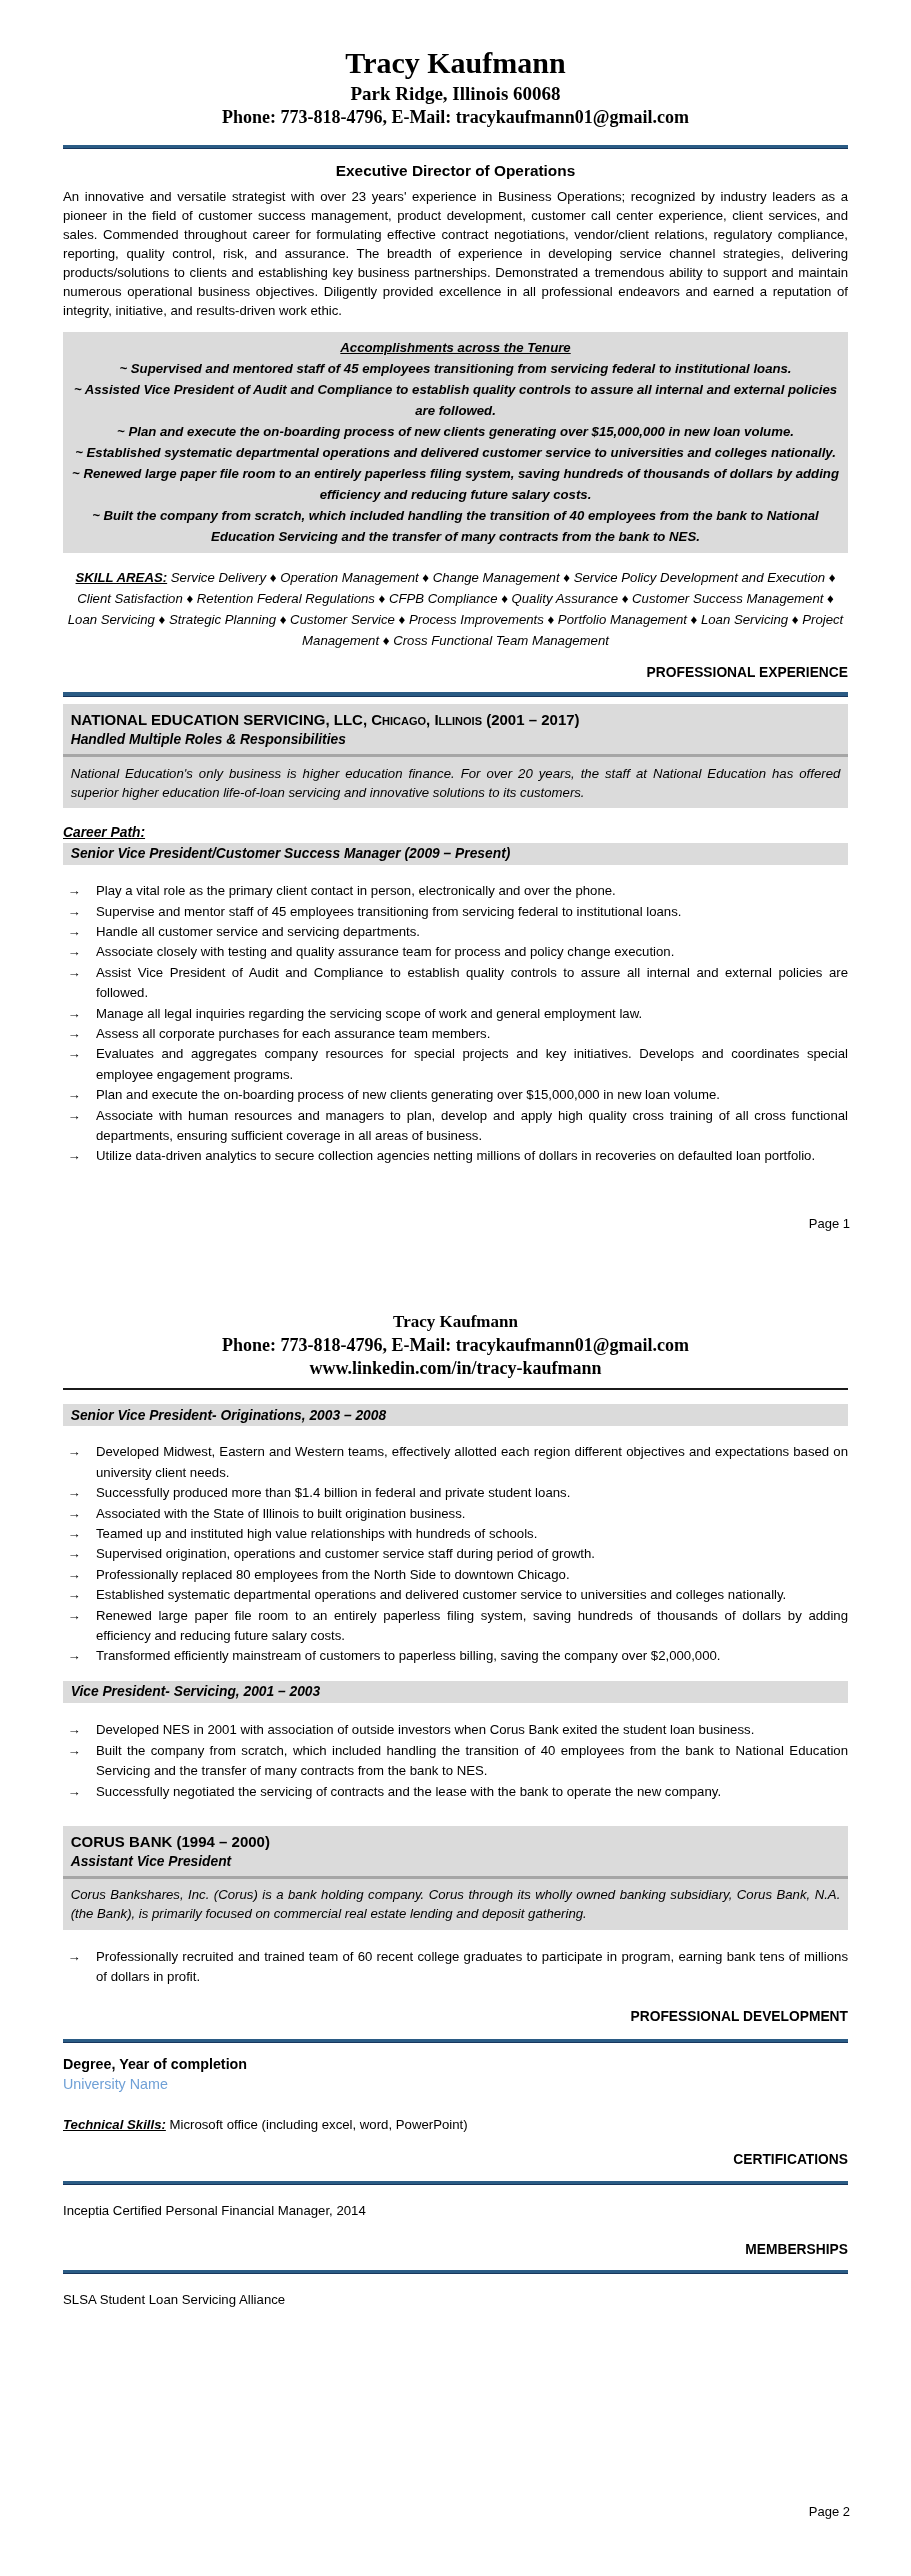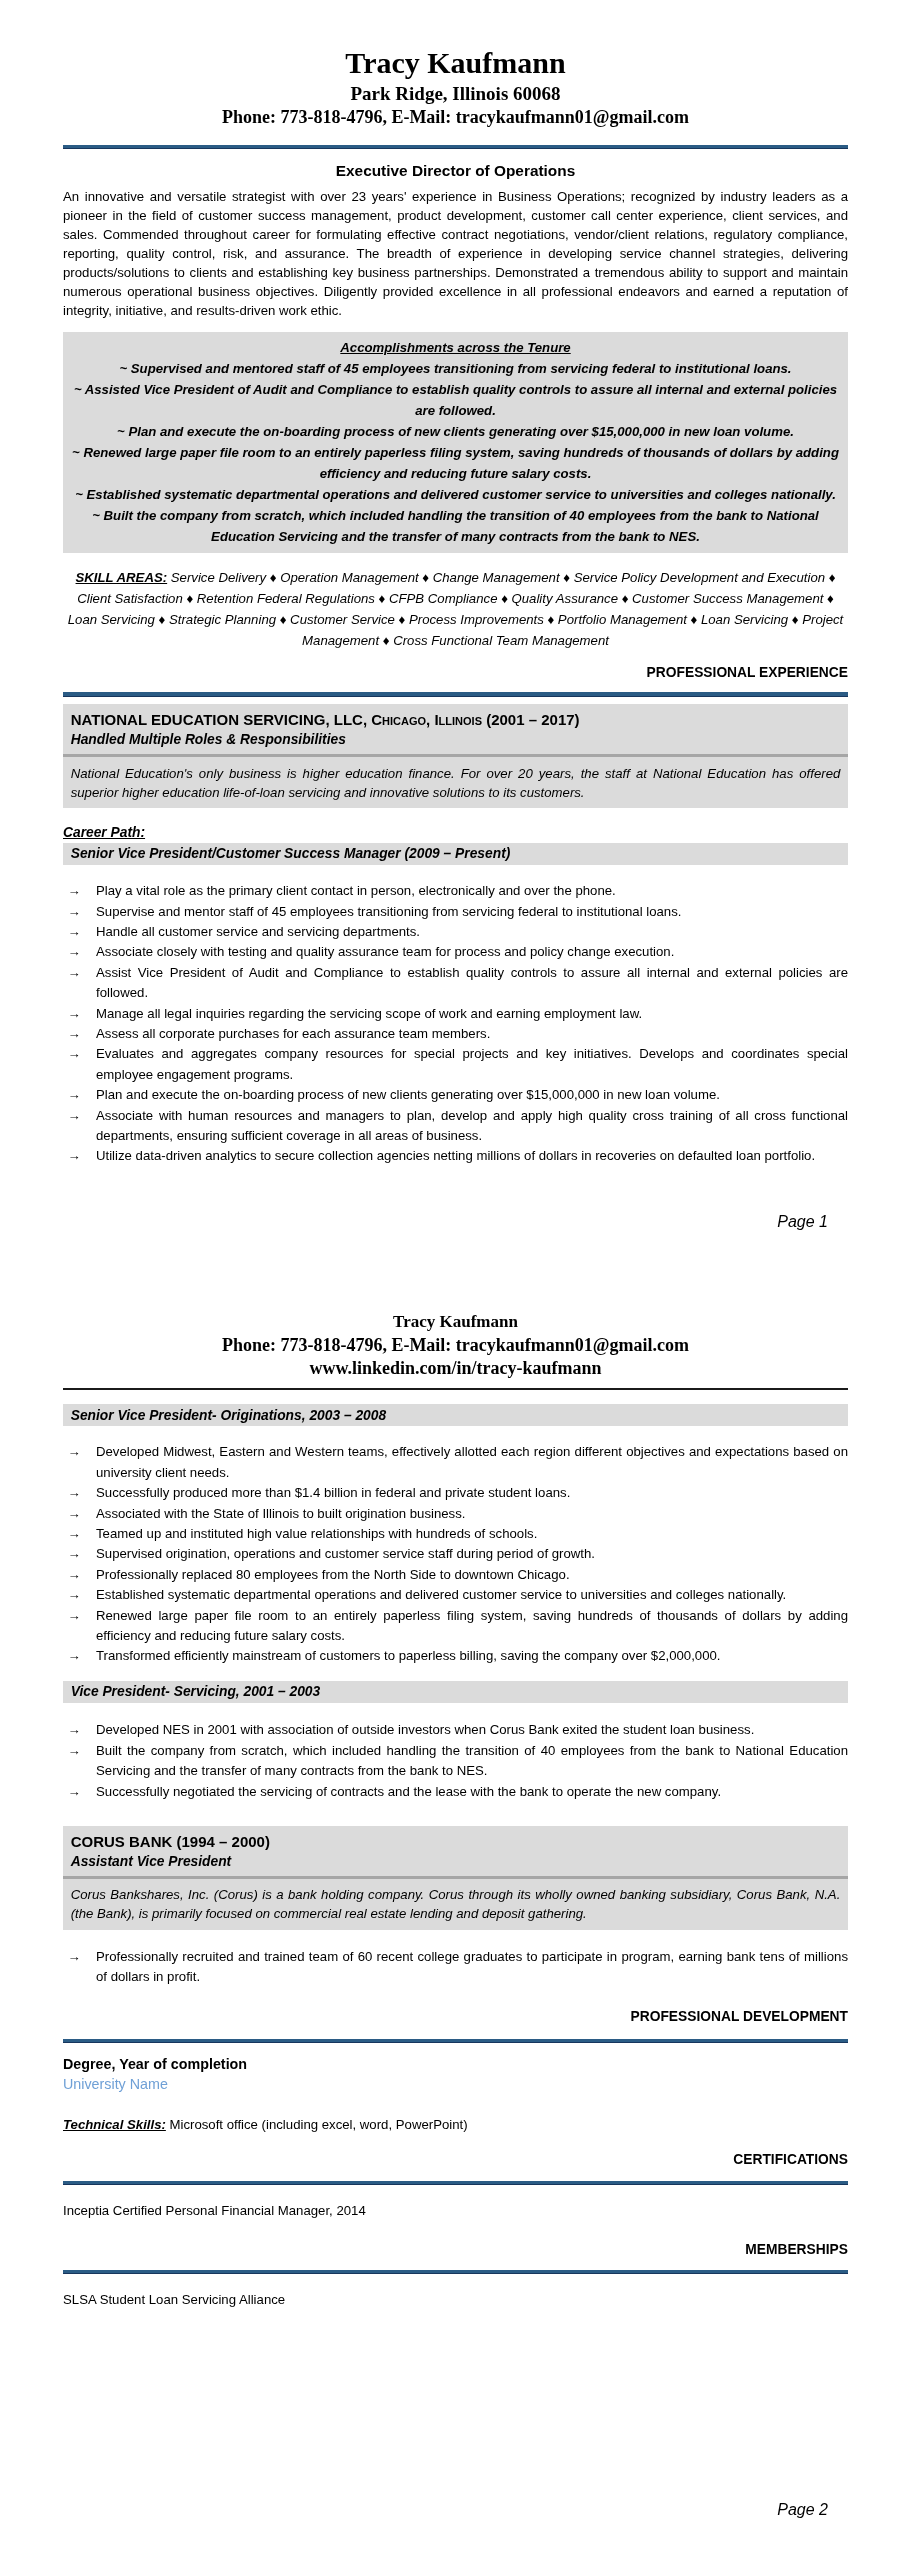--- a/index.html
+++ b/index.html
@@ -43,21 +43,21 @@
   .company-name-line { font-weight: bold; font-size: 15px; }
   .company-name-line .smallcaps { font-variant: small-caps; }
   .company-role { font-weight: bold; font-style: italic; font-size: 13.8px; margin-top: 4.4px; }
   .company-desc { font-style: italic; font-size: 13.2px; line-height: 19px; text-align: justify; }
   .career-path { font-weight: bold; font-style: italic; font-size: 13.8px; text-decoration: underline; margin-top: 16.5px; }
   .pos-bar { background: #DBDBDB; font-weight: bold; font-style: italic; font-size: 13.8px; padding: 3.3px 7.7px; }
   .pos-bar.first { margin-top: 3.3px; }
   ul.bullets { list-style: none; margin: 16.5px 0 0 0; padding: 0; font-size: 13.2px; line-height: 20.4px; }
   ul.bullets li { position: relative; padding-left: 33px; text-align: justify; }
   ul.bullets li .arrow { position: absolute; left: 4.4px; top: 0; }
-  .page-number { position: absolute; right: 83px; bottom: 57px; font-style: italic; font-size: 16px; }
+  .page-number { position: absolute; right: 61px; bottom: 57px; font-size: 13px; }
   .degree { color: #000000; font-weight: bold; font-size: 14.3px; margin-top: 13.2px; }
   .university { color: #6FA0D6; font-size: 14.3px; margin-top: 4.4px; }
   .tech { font-size: 13.2px; margin-top: 25px; }
   .tech .label { font-weight: bold; font-style: italic; text-decoration: underline; }
   .plain-line { font-size: 13.2px; margin-top: 18px; }
   .mt26 { margin-top: 14.3px; }
   .mt36 { margin-top: 20px; }
   .mt40 { margin-top: 22px; }
   .mt44 { margin-top: 24px; }
   .bullets.tight { margin-top: 17.6px; }
@@ -79,22 +79,22 @@
 
     <div class="summary">An innovative and versatile strategist with over 23 years' experience in Business Operations; recognized by industry leaders as a pioneer in the field of customer success management, product development, customer call center experience, client services, and sales. Commended throughout career for formulating effective contract negotiations, vendor/client relations, regulatory compliance, reporting, quality control, risk, and assurance. The breadth of experience in developing service channel strategies, delivering products/solutions to clients and establishing key business partnerships. Demonstrated a tremendous ability to support and maintain numerous operational business objectives. Diligently provided excellence in all professional endeavors and earned a reputation of integrity, initiative, and results-driven work ethic.</div>
 
     <div class="accomp-box">
       <div class="heading">Accomplishments across the Tenure</div>
       <ul>
 
       <li>~ Supervised and mentored staff of 45 employees transitioning from servicing federal to institutional loans.</li>
           <li>~ Assisted Vice President of Audit and Compliance to establish quality controls to assure all internal and external policies are followed.</li>
           <li>~ Plan and execute the on-boarding process of new clients generating over $15,000,000 in new loan volume.</li>
+          <li>~ Established systematic departmental operations and delivered customer service to universities and colleges nationally.</li>
           <li>~ Renewed large paper file room to an entirely paperless filing system, saving hundreds of thousands of dollars by adding efficiency and reducing future salary costs.</li>
-          <li>~ Established systematic departmental operations and delivered customer service to universities and colleges nationally.</li>
           <li>~ Built the company from scratch, which included handling the transition of 40 employees from the bank to National Education Servicing and the transfer of many contracts from the bank to NES.</li>
         </ul>
     </div>
 
     <div class="skills">
       <span class="label">SKILL AREAS:</span><span> Service Delivery ♦ Operation Management ♦ Change Management ♦ Service Policy Development and Execution ♦ Client Satisfaction ♦ Retention Federal Regulations ♦ CFPB Compliance ♦ Quality Assurance ♦ Customer Success Management ♦ Loan Servicing ♦ Strategic Planning ♦ Customer Service ♦ Process Improvements ♦ Portfolio Management ♦ Loan Servicing ♦ Project Management ♦ Cross Functional Team Management</span>
     </div>
 
     <div class="section-heading">PROFESSIONAL EXPERIENCE</div>
 
@@ -118,21 +118,21 @@
         <li><span class="arrow">→</span><span>Play a vital role as the primary client contact in person, electronically and over the phone.</span></li>
 
         <li><span class="arrow">→</span><span>Supervise and mentor staff of 45 employees transitioning from servicing federal to institutional loans.</span></li>
 
         <li><span class="arrow">→</span><span>Handle all customer service and servicing departments.</span></li>
 
         <li><span class="arrow">→</span><span>Associate closely with testing and quality assurance team for process and policy change execution.</span></li>
 
         <li><span class="arrow">→</span><span>Assist Vice President of Audit and Compliance to establish quality controls to assure all internal and external policies are followed.</span></li>
 
-        <li><span class="arrow">→</span><span>Manage all legal inquiries regarding the servicing scope of work and earning employment law.</span></li>
+        <li><span class="arrow">→</span><span>Manage all legal inquiries regarding the servicing scope of work and general employment law.</span></li>
 
         <li><span class="arrow">→</span><span>Assess all corporate purchases for each assurance team members.</span></li>
 
         <li><span class="arrow">→</span><span>Evaluates and aggregates company resources for special projects and key initiatives. Develops and coordinates special employee engagement programs.</span></li>
 
         <li><span class="arrow">→</span><span>Plan and execute the on-boarding process of new clients generating over $15,000,000 in new loan volume.</span></li>
 
         <li><span class="arrow">→</span><span>Associate with human resources and managers to plan, develop and apply high quality cross training of all cross functional departments, ensuring sufficient coverage in all areas of business.</span></li>
 
         <li><span class="arrow">→</span><span>Utilize data-driven analytics to secure collection agencies netting millions of dollars in recoveries on defaulted loan portfolio.</span></li>

